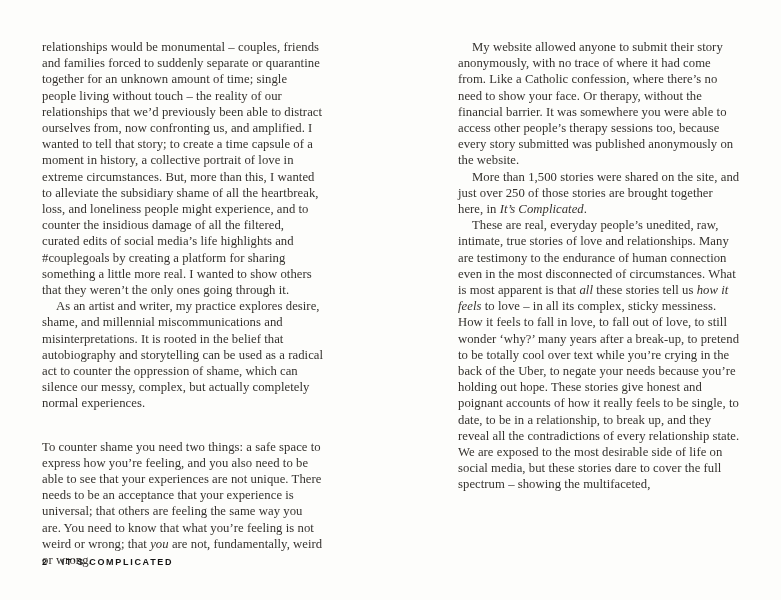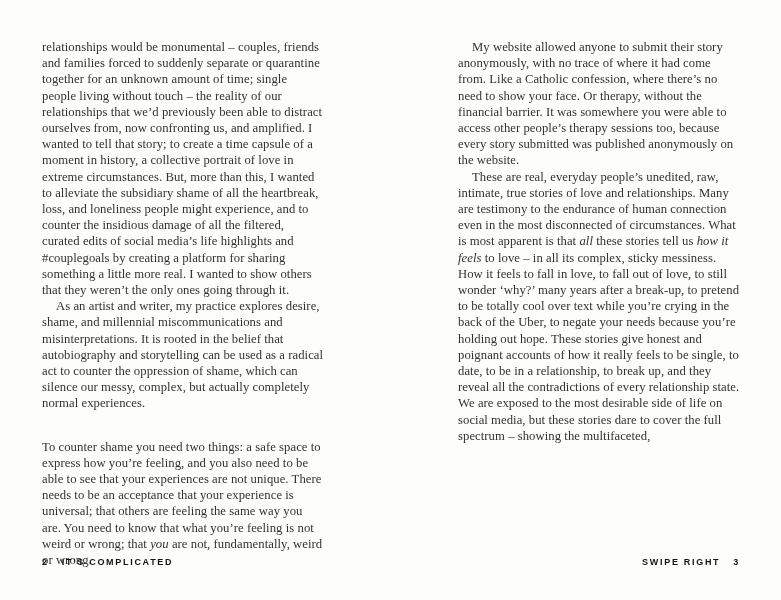--- a/index.html
+++ b/index.html
@@ -61,22 +61,18 @@
     <div class="footer footer-left">
       <span>2</span>
       <span class="gap"></span>
       <span>IT’S COMPLICATED</span>
     </div>
   </div>
 
   <div class="page page-right">
     <div class="body-text">
         <p class="indent"><span>My website allowed anyone to submit their story anonymously, with no trace of where it had come from. Like a Catholic confession, where there’s no need to show your face. Or therapy, without the financial barrier. It was somewhere you were able to access other people’s therapy sessions too, because every story submitted was published anonymously on the website.</span></p>
+        <p class="indent"><span>More than 1,500 stories were shared on the site, and just over 250 of those stories are brought together here, in </span><em>It’s Complicated</em><span>.</span></p>
         <p class="indent"><span>These are real, everyday people’s unedited, raw, intimate, true stories of love and relationships. Many are testimony to the endurance of human connection even in the most disconnected of circumstances. What is most apparent is that </span><em>all</em><span> these stories tell us </span><em>how it feels</em><span> to love – in all its complex, sticky messiness. How it feels to fall in love, to fall out of love, to still wonder ‘why?’ many years after a break-up, to pretend to be totally cool over text while you’re crying in the back of the Uber, to negate your needs because you’re holding out hope. These stories give honest and poignant accounts of how it really feels to be single, to date, to be in a relationship, to break up, and they reveal all the contradictions of every relationship state. We are exposed to the most desirable side of life on social media, but these stories dare to cover the full spectrum – showing the multifaceted,</span></p>
       </div>
-    <div class="footer footer-right">
-      <span>SWIPE RIGHT</span>
-      <span class="gap"></span>
-      <span>3</span>
-    </div>
   </div>
 
 </div>
 
 </body></html>

